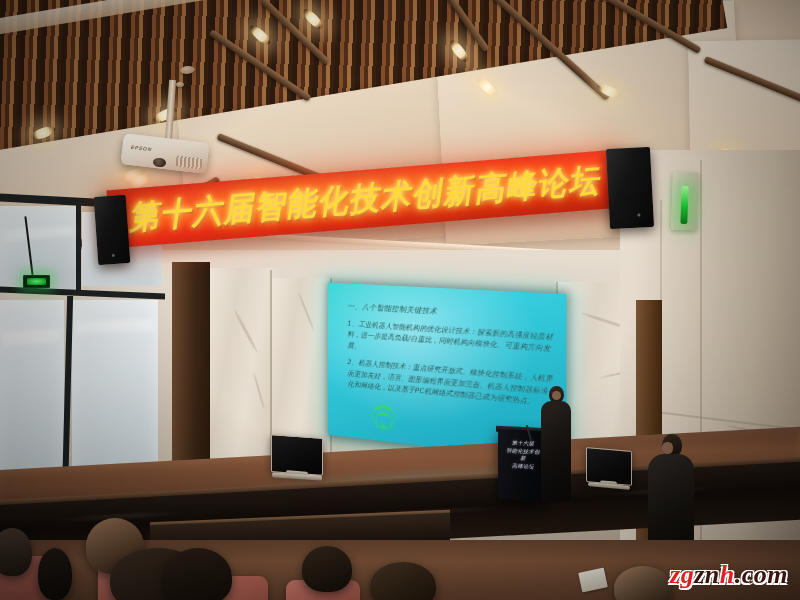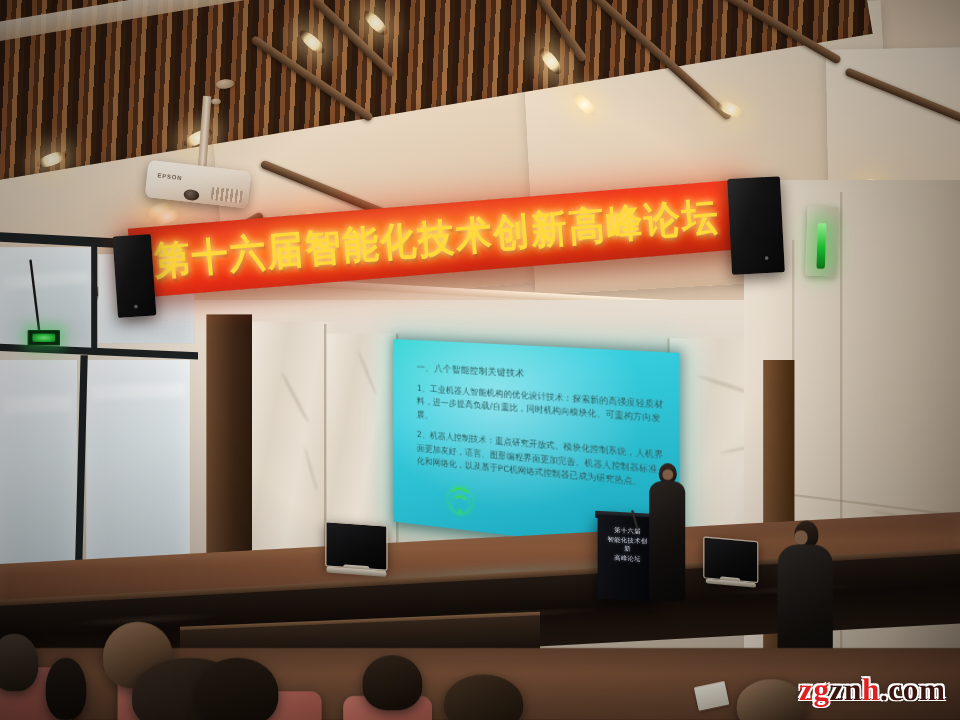--- a/index.html
+++ b/index.html
@@ -4,20 +4,21 @@
 <title>Conference Hall Photo</title>
 <style>
   html,body{margin:0;padding:0;background:#000;}
   body{font-family:"Liberation Sans",sans-serif;}
 
   #photo{
     position:relative;
     width:800px;height:600px;
     overflow:hidden;
     background:#2a2018;
+    font-style:italic;
   }
 
   
   .ceiling-base{
     position:absolute;left:0;top:0;width:800px;height:300px;
     background:linear-gradient(178deg,#d9c3ae 0%,#e2cdb7 25%,#e7d4bf 50%,#dcc7b0 75%,#cdb49c 100%);
   }
   
   .slat-band{
     position:absolute;left:-80px;top:-70px;width:780px;height:230px;

